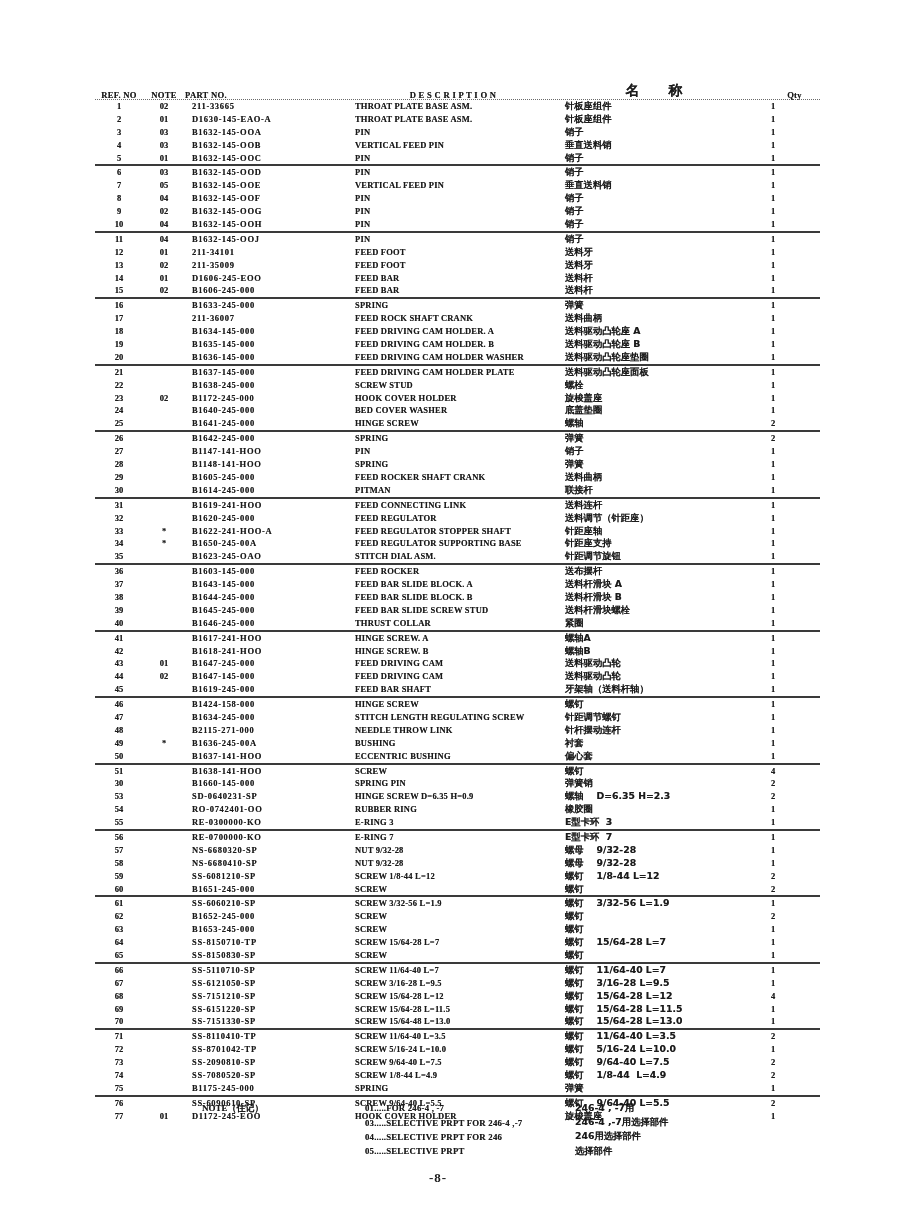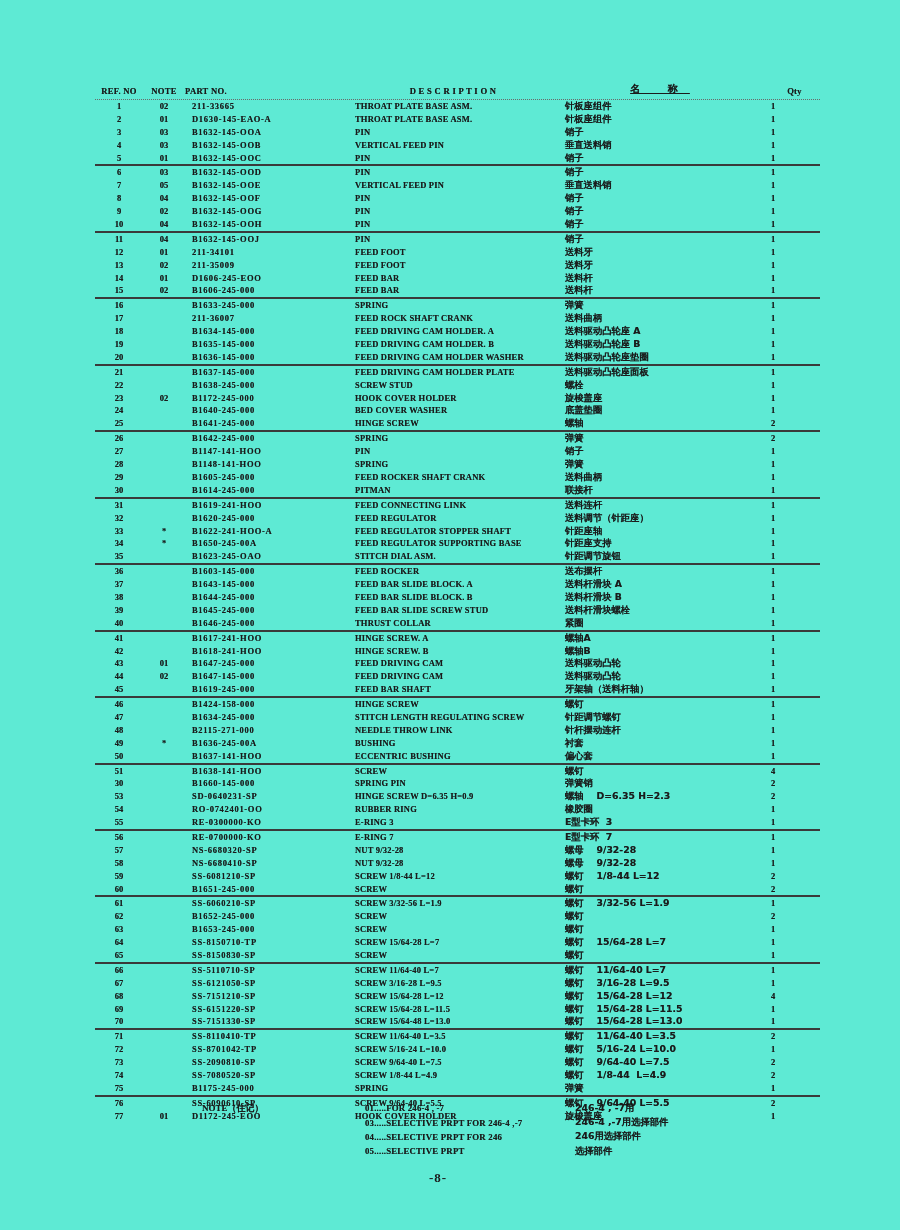--- a/index.html
+++ b/index.html
@@ -1,30 +1,30 @@
 <!DOCTYPE html>
 <html><head>
 <meta charset="utf-8">
 <style>
   html,body{margin:0;padding:0;background:#e8e8e8;}
   .page{
-    position:relative;width:900px;height:1230px;background:#5eead4;
+    position:relative;width:900px;height:1230px;background:#ffffff;
     font-family:"Liberation Serif",serif;color:#1b1b1b;overflow:hidden;
     box-shadow:0 0 4px rgba(0,0,0,.2);
   }
   .table{position:absolute;left:95px;top:82px;width:725px;}
   .thead{
     display:grid;grid-template-columns:48px 42px 160px 216px 186px 73px;
     align-items:end;height:14px;border-bottom:1px dotted #6a6a6a;padding-bottom:3px;
     font-size:8.6px;font-weight:700;letter-spacing:.3px;
     text-shadow:0 0 .4px rgba(0,0,0,.6);
   }
   .thead .h{text-align:center;white-space:pre;}
   .thead .h-part{text-align:left;}
-  .thead .h-cn{font-family:"DejaVu Sans",sans-serif;letter-spacing:12px;text-indent:12px;font-size:10px;text-decoration:underline;}
+  .thead .h-cn{font-family:"DejaVu Sans",sans-serif;letter-spacing:12px;text-indent:12px;font-size:14px;}
   .thead .h-qty{text-align:center;padding-left:22px;}
   .group{border-bottom:2px solid #3a3a3a;}
   .group:last-child{border-bottom:none;}
   .row{
     display:grid;grid-template-columns:48px 42px 160px 216px 186px 73px;
     height:12.9px;align-items:center;
     font-size:8.5px;font-weight:700;
     text-shadow:0 0 .4px rgba(0,0,0,.55);
   }
   .c{white-space:pre;overflow:visible;line-height:12.9px;}

